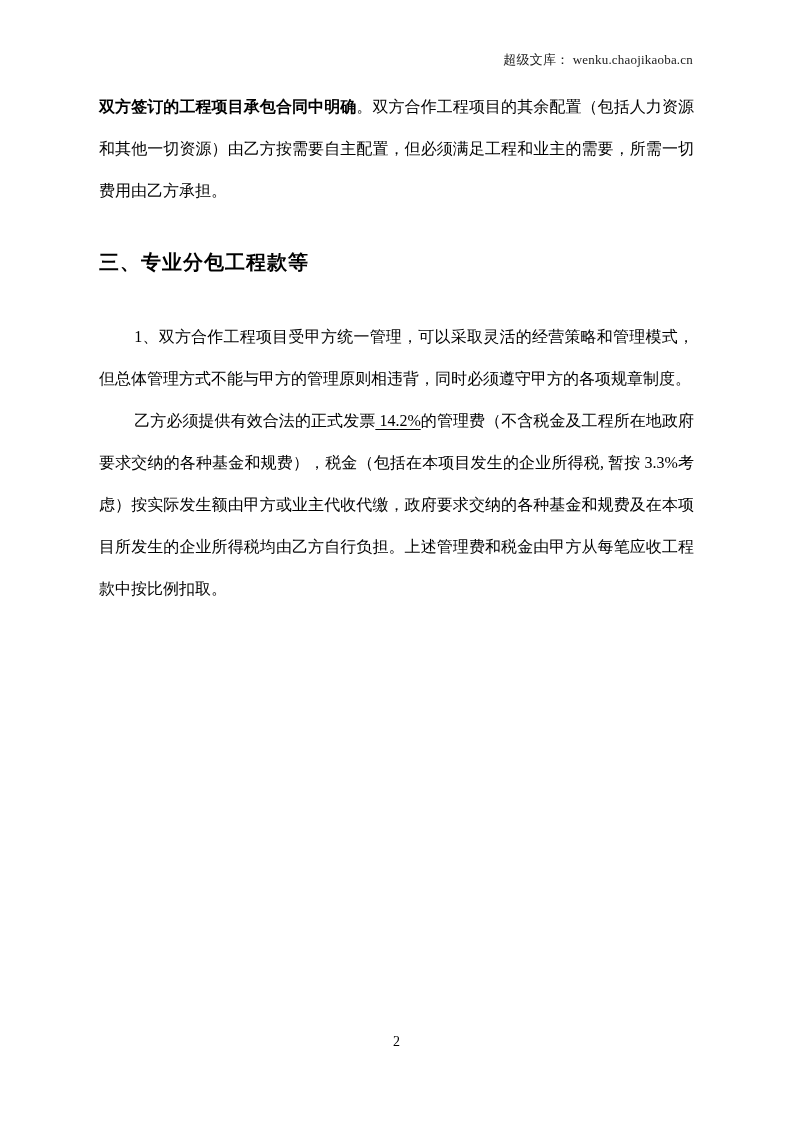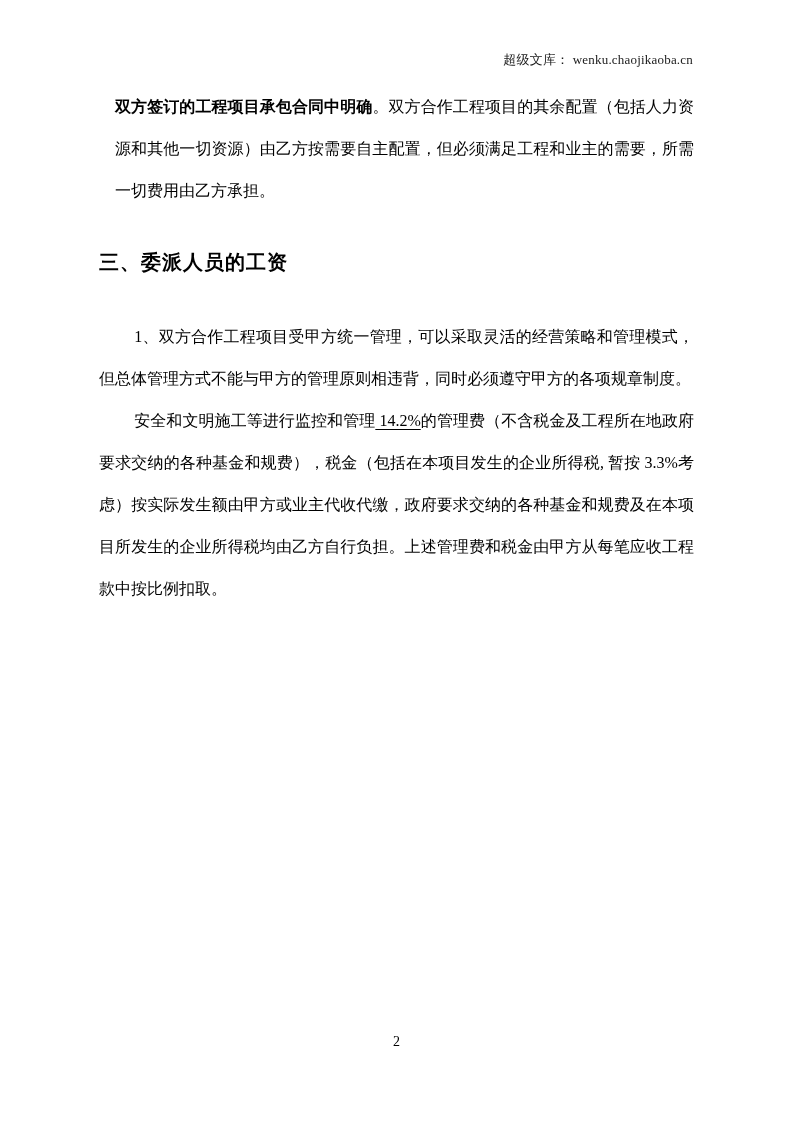--- a/index.html
+++ b/index.html
@@ -35,21 +35,20 @@
     text-align: justify;
     text-justify: inter-ideograph;
     word-break: normal;
   }
   .para {
     margin: 0;
     text-indent: 2.2em;
   }
   .para.no-indent {
     text-indent: 0;
-    margin-left: 16px;
   }
   .bold {
     font-weight: bold;
   }
   .underline {
     text-decoration: underline;
     text-underline-offset: 3px;
   }
   .heading {
     font-family: "Liberation Sans", "DejaVu Sans", sans-serif;
@@ -74,25 +73,25 @@
 <body>
 
 <div class="page">
 
   <div class="watermark">超级文库： wenku.chaojikaoba.cn</div>
 
   <div class="content">
 
     <p class="para no-indent"><span class="bold">双方签订的工程项目承包合同中明确</span><span>。双方合作工程项目的其余配置（包括人力资源和其他一切资源）由乙方按需要自主配置，但必须满足工程和业主的需要，所需一切费用由乙方承担。</span></p>
 
-    <h2 class="heading">三、委派人员的工资</h2>
+    <h2 class="heading">三、专业分包工程款等</h2>
 
     <p class="para">1、双方合作工程项目受甲方统一管理，可以采取灵活的经营策略和管理模式，但总体管理方式不能与甲方的管理原则相违背，同时必须遵守甲方的各项规章制度。</p>
 
 
-    <p class="para"><span>安全和文明施工等进行监控和管理</span><span class="underline"> 14.2%</span><span>的管理费（不含税金及工程所在地政府要求交纳的各种基金和规费），税金（包括在本项目发生的企业所得税, 暂按 3.3%考虑）按实际发生额由甲方或业主代收代缴，政府要求交纳的各种基金和规费及在本项目所发生的企业所得税均由乙方自行负担。上述管理费和税金由甲方从每笔应收工程款中按比例扣取。</span></p>
+    <p class="para"><span>乙方必须提供有效合法的正式发票</span><span class="underline"> 14.2%</span><span>的管理费（不含税金及工程所在地政府要求交纳的各种基金和规费），税金（包括在本项目发生的企业所得税, 暂按 3.3%考虑）按实际发生额由甲方或业主代收代缴，政府要求交纳的各种基金和规费及在本项目所发生的企业所得税均由乙方自行负担。上述管理费和税金由甲方从每笔应收工程款中按比例扣取。</span></p>
 
 
   </div>
 
   <div class="footer">2</div>
 
 </div>
 
 </body></html>

